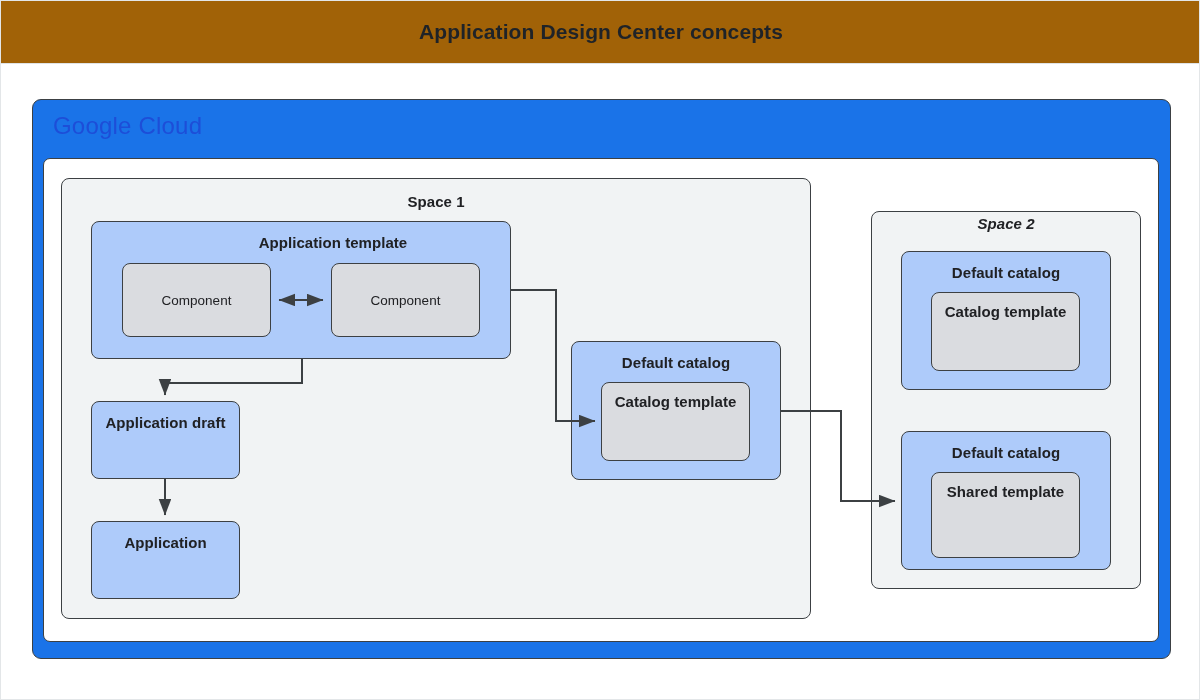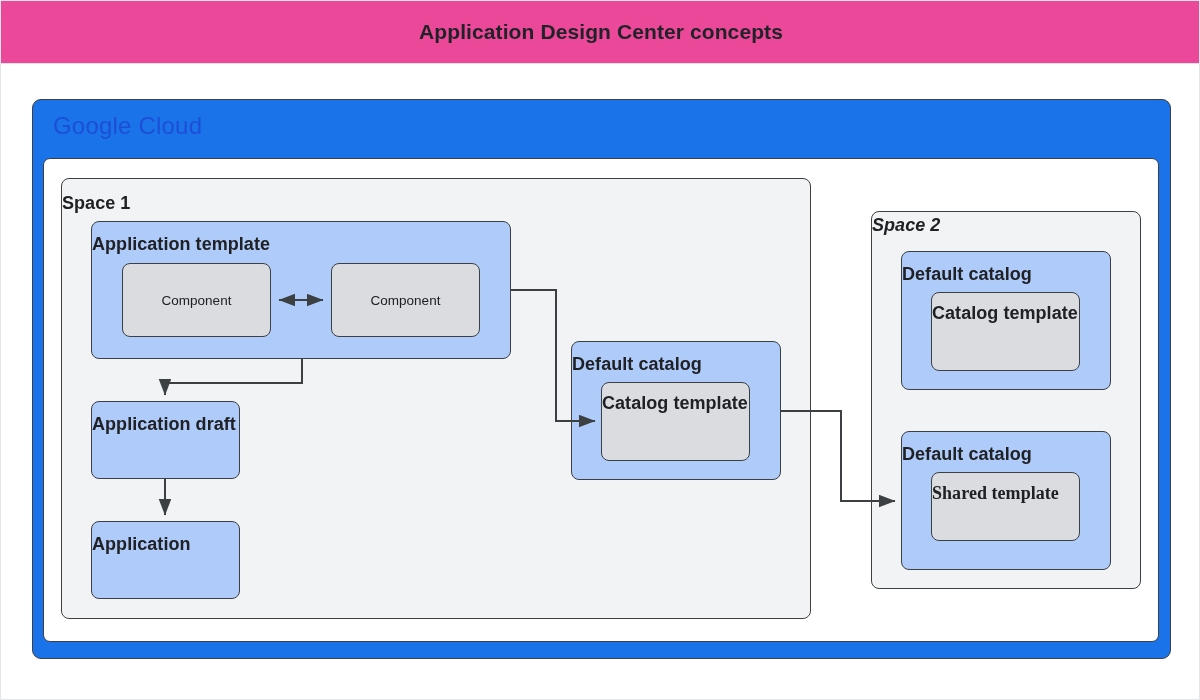--- a/index.html
+++ b/index.html
@@ -15,21 +15,21 @@
     background: #ffffff;
     overflow: hidden;
     box-sizing: border-box;
     border: 1px solid #e3e6e8;
   }
   
   .titlebar {
     position: absolute;
     left: 0; top: 0;
     width: 1200px; height: 63px;
-    background: #ec4899;
+    background: #a16207;
     border-bottom: 1px solid #dfe3e6;
     box-sizing: border-box;
   }
   .titlebar-text {
     position: absolute;
     left: 0; top: 0;
     width: 1200px;
     line-height: 62px;
     text-align: center;
     font-size: 21px;
@@ -73,22 +73,22 @@
     border: 1.6px solid #3c4043;
     border-radius: 8px;
   }
   .space-box { background: #f1f3f4; }
   .blue-box  { background: #aecbfa; }
   .gray-box  { background: #dadce0; }
   .box-label {
     position: absolute;
     left: 0;
     width: 100%;
-    text-align: left;
-    font-size: 18px;
+    text-align: center;
+    font-size: 15px;
     font-weight: bold;
     color: #202124;
     letter-spacing: .05px;
   }
   .label-center {
     position: absolute;
     left: 0; top: 0;
     width: 100%; height: 100%;
     display: flex;
     align-items: center;
@@ -116,21 +116,21 @@
 
   <div class="gcp-frame"></div>
   <div class="gcp-logo"><span class="g1">Google</span> <span class="g2">Cloud</span></div>
   <div class="gcp-inner"></div>
 
   <div class="box space-box" style="left:60px; top:177px; width:750px; height:441px;">
     <div class="box-label" style="top:14px;">Space 1</div>
   </div>
 
   <div class="box blue-box" style="left:90px; top:220px; width:420px; height:138px;">
-    <div class="box-label" style="top:12px;">Application template</div>
+    <div class="box-label" style="top:12px;padding-left:32px;">Application template</div>
   </div>
   <div class="box gray-box" style="left:121px; top:262px; width:149px; height:74px;">
     <div class="label-center">Component</div>
   </div>
   <div class="box gray-box" style="left:330px; top:262px; width:149px; height:74px;">
     <div class="label-center">Component</div>
   </div>
 
   <div class="box blue-box" style="left:90px; top:400px; width:149px; height:78px;">
     <div class="box-label" style="top:12px;">Application draft</div>
@@ -154,21 +154,21 @@
   <div class="box blue-box" style="left:900px; top:250px; width:210px; height:139px;">
     <div class="box-label" style="top:12px;">Default catalog</div>
   </div>
   <div class="box gray-box" style="left:930px; top:291px; width:149px; height:79px;">
     <div class="box-label" style="top:10px;">Catalog template</div>
   </div>
 
   <div class="box blue-box" style="left:900px; top:430px; width:210px; height:139px;">
     <div class="box-label" style="top:12px;">Default catalog</div>
   </div>
-  <div class="box gray-box" style="left:930px; top:471px; width:149px; height:69px;font-family:Liberation Serif, serif;">
+  <div class="box gray-box" style="left:930px; top:471px; width:149px; height:86px;">
     <div class="box-label" style="top:10px;">Shared template</div>
   </div>
 
   <svg class="edges" viewBox="0 0 1200 700">
     <defs>
       <marker id="arr" markerWidth="9" markerHeight="9" refX="8.2" refY="3.2" orient="auto">
         <path d="M0,0 L8.4,3.2 L0,6.4 z" fill="#3c4043"></path>
       </marker>
       <marker id="arrL" markerWidth="9" markerHeight="9" refX="8.2" refY="3.2" orient="auto-start-reverse">
         <path d="M0,0 L8.4,3.2 L0,6.4 z" fill="#3c4043"></path>

